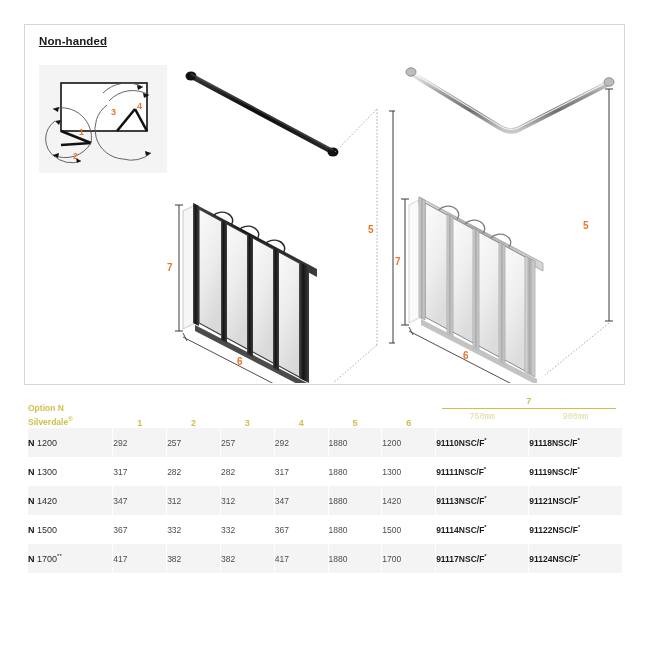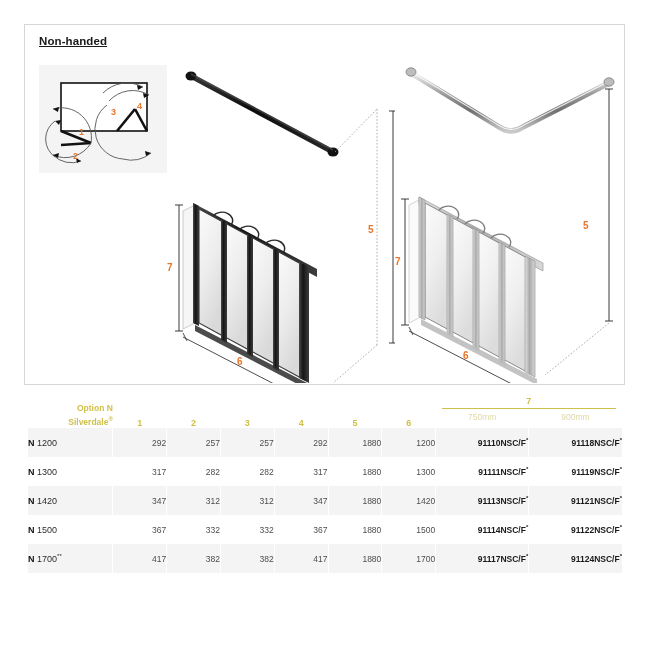--- a/index.html
+++ b/index.html
@@ -92,21 +92,21 @@
   thead th {
     color: #cfc04a;
     font-size: 8.5px;
     font-weight: bold;
     vertical-align: bottom;
     padding-bottom: 6px;
     text-align: center;
     background: #fff;
   }
   thead th.model-head {
-    text-align: right;
+    text-align: left;
     padding-left: 8px;
     line-height: 1.35;
   }
   thead th.num-head {
     font-size: 9px;
     padding-bottom: 14px;
   }
 
   .group-head {
     position: relative;
@@ -125,36 +125,37 @@
     color: #cfc04a;
     padding-bottom: 2px;
   }
   .group-rule {
     height: 1px;
     background: #cfc04a;
     margin: 0 6px 3px 6px;
   }
   .group-subs {
     display: flex;
+    font-family: Liberation Mono, monospace;
   }
   .group-sub {
     flex: 1 1 50%;
     text-align: center;
     font-size: 8.5px;
     font-weight: normal;
     color: #dfd9a5;
     padding-bottom: 6px;
   }
 
   tbody tr { height: 29px; margin-left: 35px; }
   tbody tr.alt td { background: #f4f4f4; }
   tbody td {
     font-size: 8.5px;
     color: #4d4d4d;
-    text-align: right;
+    text-align: left;
     border-right: 1px solid #ffffff;
   }
   tbody tr.alt td { border-right: 1px solid #ffffff; }
   tbody td.model {
     text-align: left;
     padding-left: 8px;
     color: #2b2b2b;
     font-size: 9px;
   }
   tbody td.model b { color: #111; font-weight: bold; }

